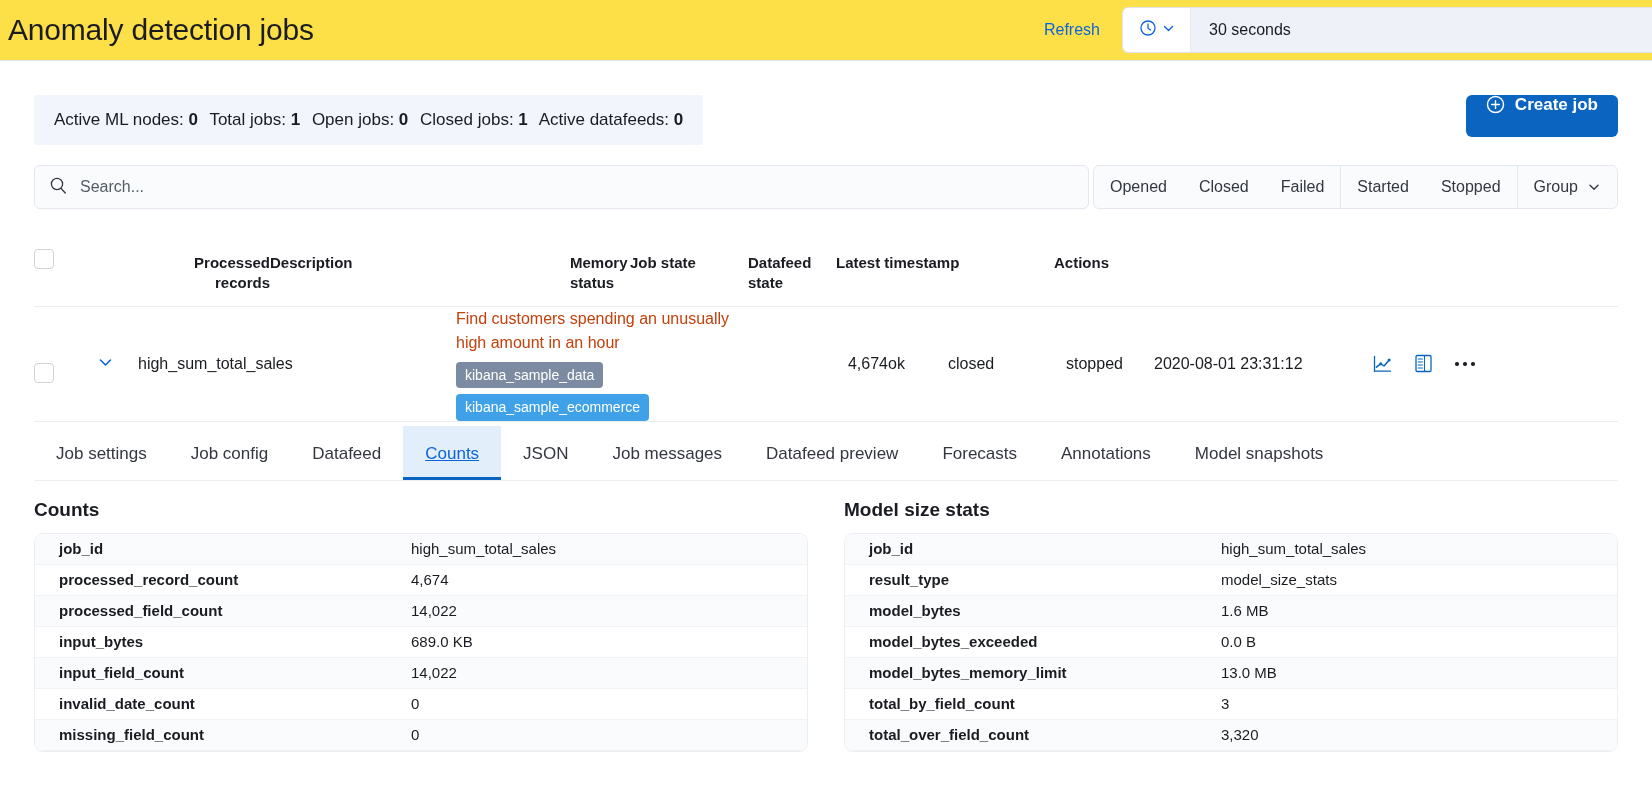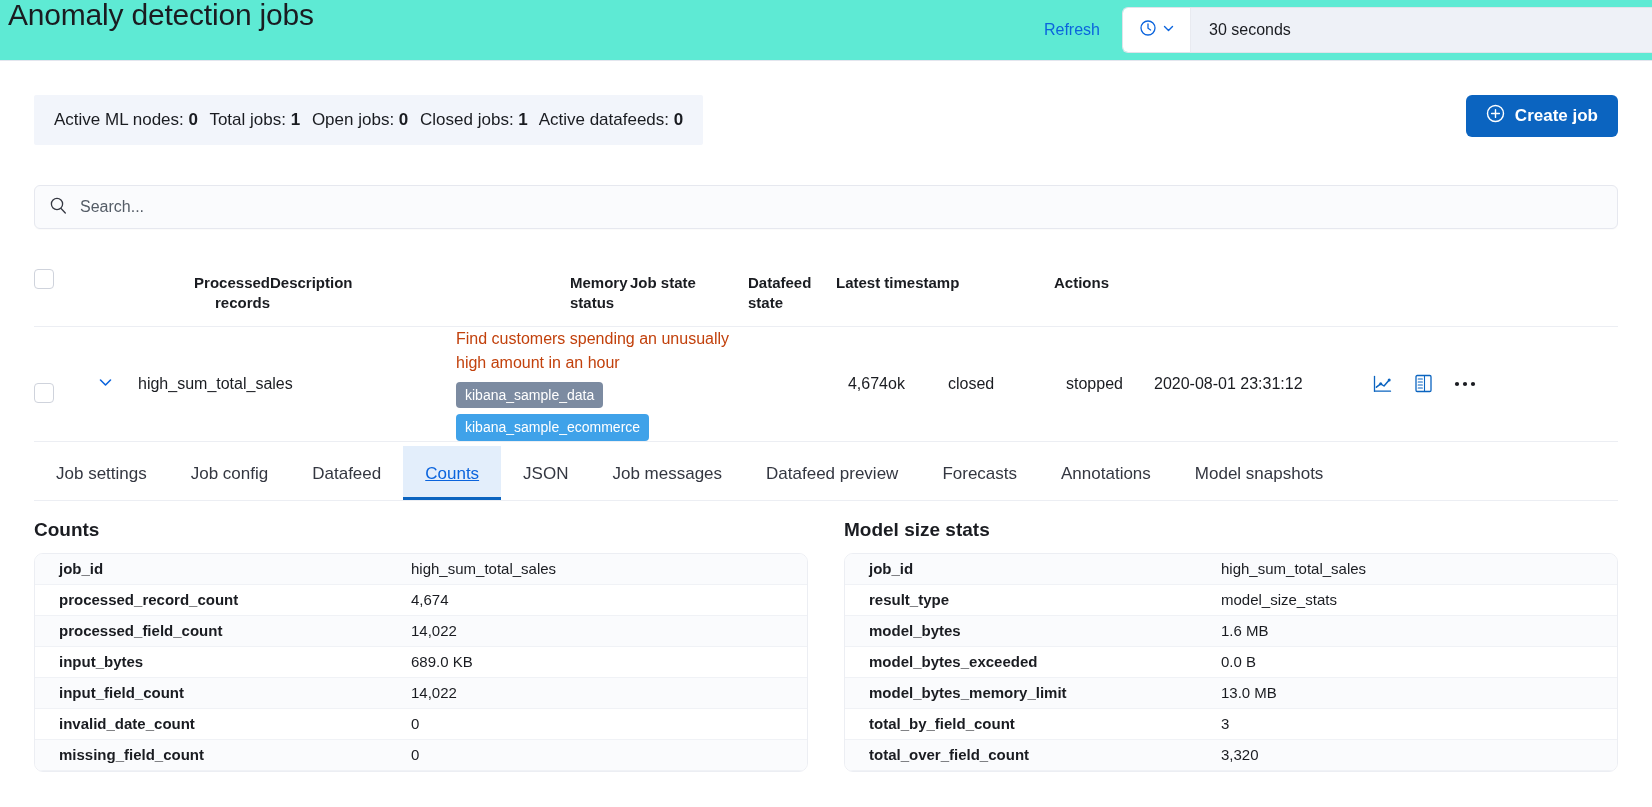--- a/index.html
+++ b/index.html
@@ -8,23 +8,23 @@
     width: 1652px; height: 807px;
     font-family: "Liberation Sans", sans-serif;
     background: #ffffff;
     color: #1a1c21;
     overflow: hidden;
   }
 
   
   .page-header {
     height: 60px;
-    background: #5eead4;
-    display: flex;
-    align-items: flex-start;
+    background: #fde047;
+    display: flex;
+    align-items: center;
     padding: 0 0 0 8px;
     position: relative;
   }
   .page-title {
     font-size: 30px;
     font-weight: 400;
     color: #1a1c21;
     letter-spacing: -0.2px;
     line-height: 1;
   }
@@ -102,31 +102,30 @@
     background: #0b64c0;
     color: #fff;
     border: none;
     border-radius: 6px;
     height: 42px;
     padding: 0 20px;
     font-size: 17px;
     font-weight: 700;
     font-family: "Liberation Sans", sans-serif;
     display: flex;
-    align-items: center;
     gap: 10px;
     cursor: pointer;
   }
 
   
   .search-row {
     display: flex;
     align-items: center;
     gap: 4px;
-    margin-top: 40px;
+    margin-top: 20px;
   }
   .search-box {
     flex: 1;
     height: 44px;
     background: #fafbfd;
     border: 1px solid #e6e8ef;
     border-radius: 6px;
     display: flex;
     align-items: center;
     padding: 0 14px;
@@ -356,20 +355,35 @@
     <div class="search-box">
       <span>
         <svg width="19" height="19" viewBox="0 0 19 19" fill="none">
           <circle cx="8" cy="8" r="5.6" stroke="#343741" stroke-width="1.3"></circle>
           <path d="M12.3 12.8l4 4.2" stroke="#343741" stroke-width="1.3" stroke-linecap="round"></path>
         </svg>
       </span>
       <input type="text" placeholder="Search..." style="">
     </div>
 
+    <div class="filter-group">
+      <button class="filter-btn">Opened</button>
+      <button class="filter-btn">Closed</button>
+      <button class="filter-btn">Failed</button>
+      <button class="filter-btn divided">Started</button>
+      <button class="filter-btn">Stopped</button>
+      <button class="filter-btn divided">
+        <span>Group</span>
+        <span class="chev">
+          <svg width="14" height="14" viewBox="0 0 14 14" fill="none">
+            <path d="M3 5.2l4 4 4-4" stroke="#343741" stroke-width="1.4" stroke-linecap="round" stroke-linejoin="round"></path>
+          </svg>
+        </span>
+      </button>
+    </div>
   </div>
 
   <div class="jobs-table">
     <div class="jt-head">
       <div class="th col-check">
         <span class="chk"></span>
       </div>
       <div class="th col-expand"></div>
       <div class="th col-proc">Processed records</div>
       <div class="th col-desc">Description</div>

